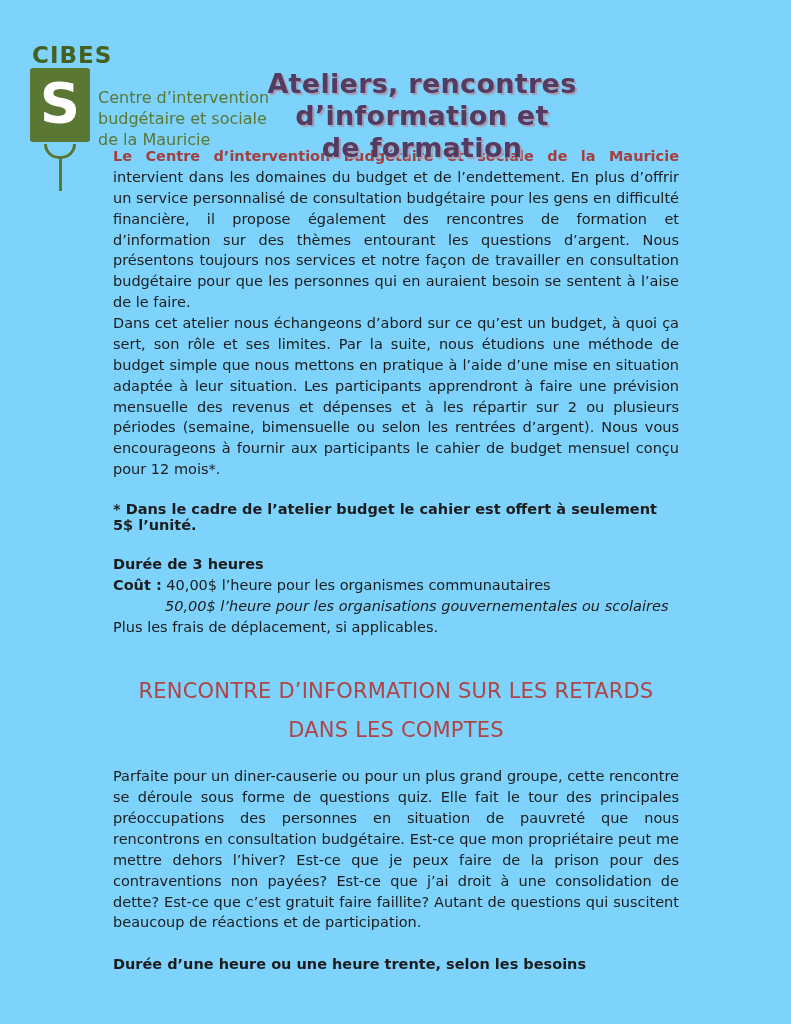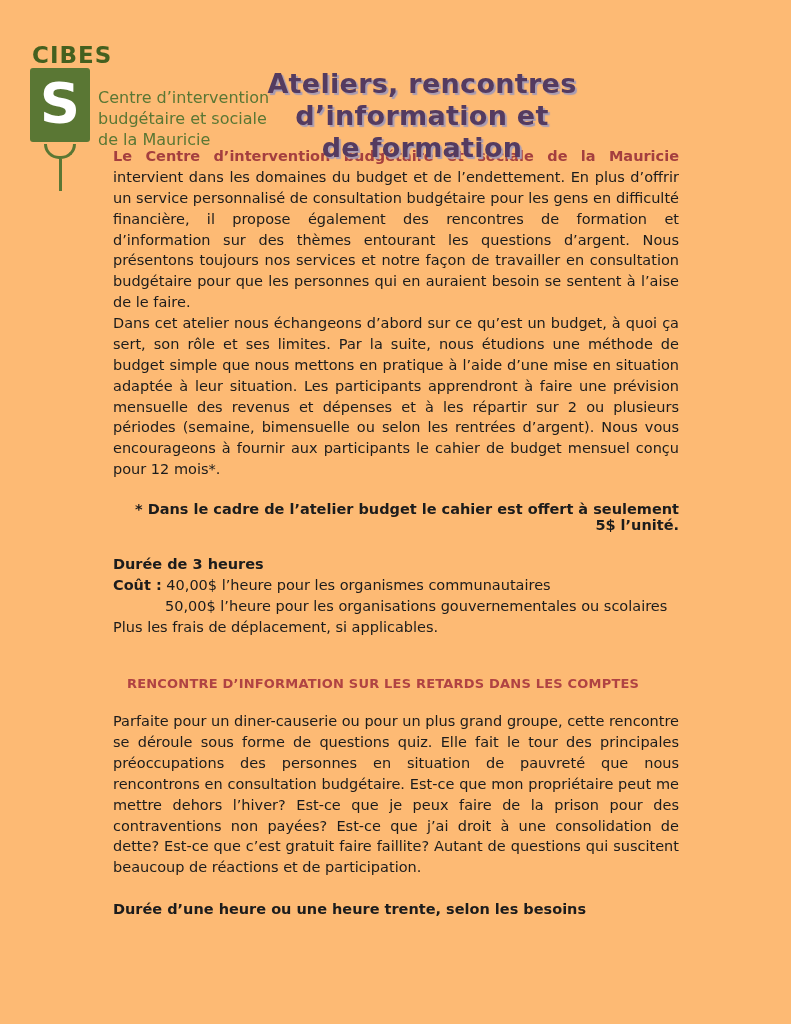--- a/index.html
+++ b/index.html
@@ -2,21 +2,21 @@
 <html><head>
 <meta charset="utf-8">
 <style>
   * { box-sizing: border-box; margin: 0; padding: 0; }
   html, body { background: #e8e8e8; }
   .page {
     position: relative;
     width: 791px;
     height: 1024px;
     margin: 0 auto;
-    background: #fdba74;
+    background: #7dd3fc;
     font-family: "DejaVu Sans", sans-serif;
     color: #1c1c1c;
     padding: 146px 112px 0 113px;
     overflow: hidden;
   }
 
   
   .logo { position: absolute; left: 30px; top: 42px; width: 160px; }
   .cibes { color: #44601f; font-weight: bold; font-size: 23px; letter-spacing: 1px; margin-left: 2px; }
   .logo-row { display: flex; }
@@ -42,29 +42,29 @@
   
   p.body { font-size: 14.5px; line-height: 1.44; text-align: justify; }
   .lead { color: #a43f3f; font-weight: bold; }
 
   h2.sec1 {
     text-align: center; font-variant: small-caps; color: #a43f3f;
     font-size: 19px; font-weight: bold; letter-spacing: 0.5px;
     margin: 15px 0 13px 0;
   }
   h2.sec2 {
-    text-align: left; color: #b04343; font-size: 13px; font-weight: bold;
+    text-align: center; color: #b04343; font-size: 21px; font-weight: normal;
     line-height: 1.9; margin: 34px 14px 15px 14px; letter-spacing: 0.2px;
   }
 
-  .footnote { font-weight: bold; font-size: 14.5px; margin-top: 21px; text-align: right; }
+  .footnote { font-weight: bold; font-size: 14.5px; margin-top: 21px; }
 
   .details { margin-top: 21px; font-size: 14.5px; line-height: 1.44; }
   .details .bold { font-weight: bold; }
-  .details .indent { padding-left: 52px; }
+  .details .indent { padding-left: 52px; font-style: italic; }
 </style>
 </head>
 <body>
 
 <div class="page">
 
   <div class="logo">
     <div class="cibes">CIBES</div>
     <div class="logo-row">
       <div class="logo-iconcol">

